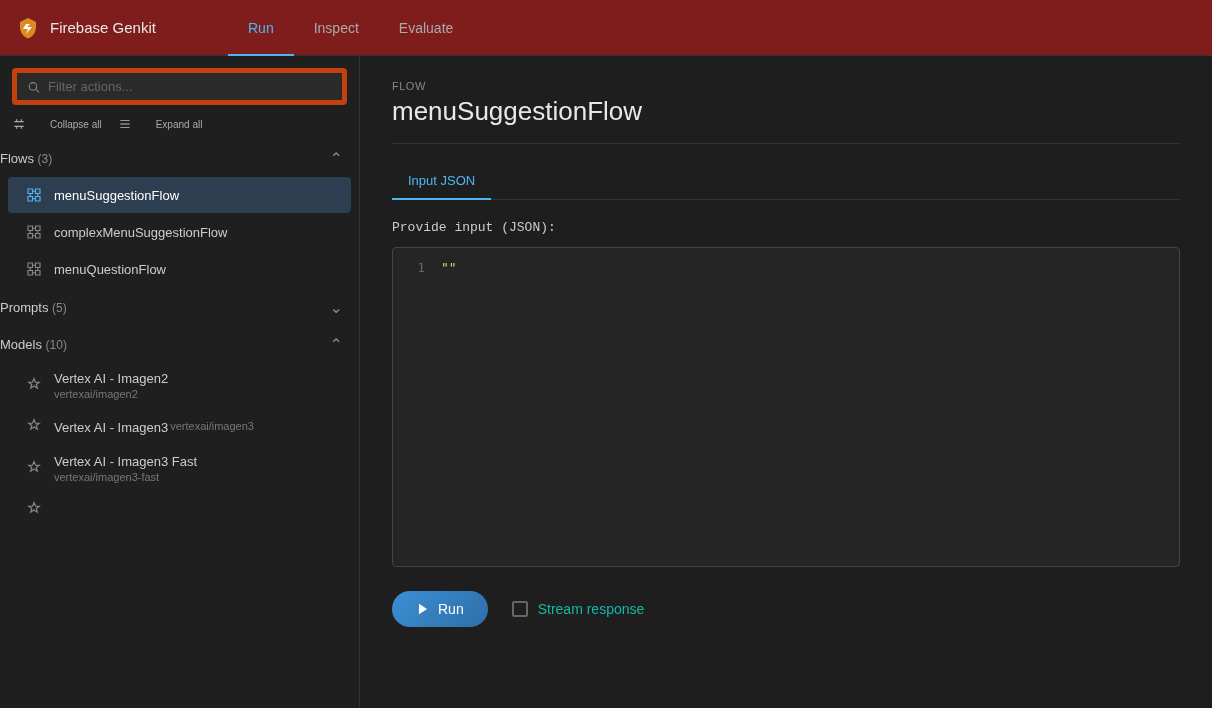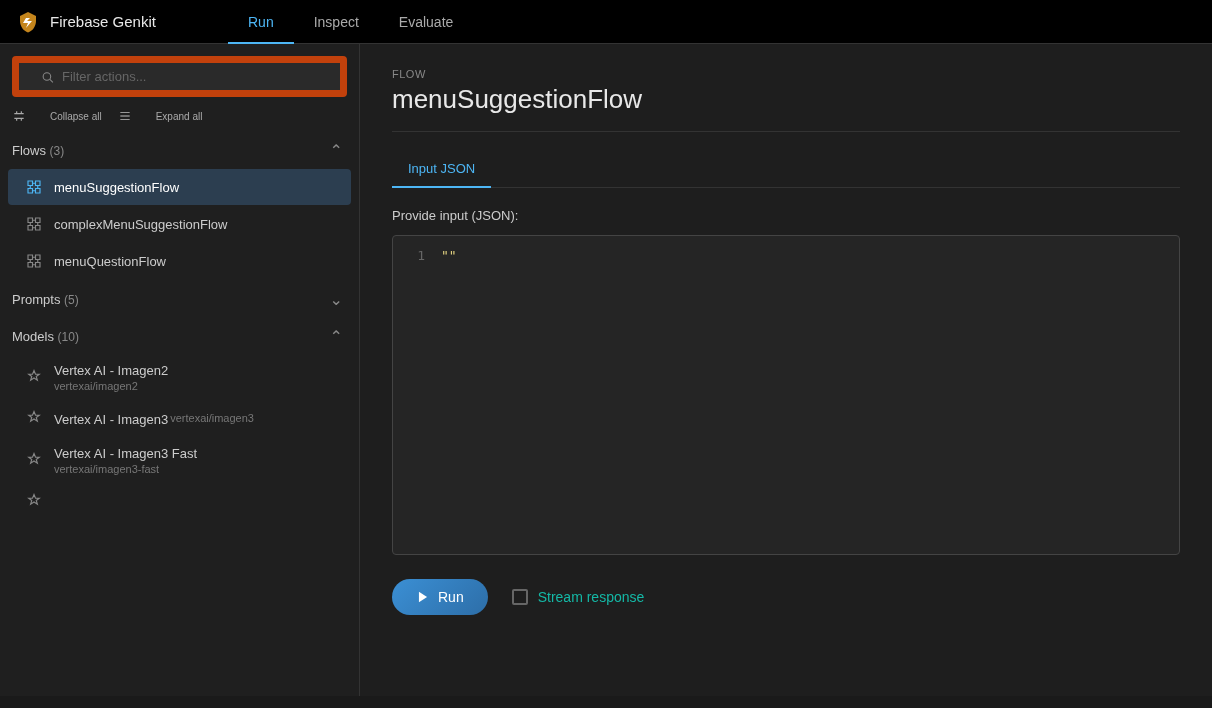--- a/index.html
+++ b/index.html
@@ -15,22 +15,22 @@
       color: #e0e0e0;
       font-family: 'Segoe UI', Arial, sans-serif;
       font-size: 14px;
       overflow: hidden;
     }
 
     
     .top-nav {
       display: flex;
       align-items: center;
-      height: 44px;
-      background-color: #000000;
+      height: 56px;
+      background-color: #7f1d1d;
       border-bottom: 1px solid #333;
       padding: 0 16px;
       gap: 32px;
     }
 
     .logo-area {
       display: flex;
       align-items: center;
       gap: 10px;
       min-width: 180px;
@@ -86,23 +86,23 @@
       display: flex;
       flex-direction: column;
       overflow: hidden;
     }
 
     .search-box {
       margin: 12px 12px 8px 12px;
       display: flex;
       align-items: center;
       background-color: #2a2a2a;
-      border: 7px solid #c2410c;
+      border: 5px solid #c2410c;
       border-radius: 4px;
-      padding: 6px 22px;
+      padding: 6px 10px;
       gap: 8px;
     }
 
     .search-input {
       background: transparent;
       border: none;
       outline: none;
       color: #aaa;
       font-size: 13px;
       width: 100%;
@@ -143,21 +143,21 @@
     }
     .sidebar-content::-webkit-scrollbar-thumb {
       background: #444;
       border-radius: 2px;
     }
 
     .section-header {
       display: flex;
       align-items: center;
       justify-content: space-between;
-      padding: 10px 16px 8px 12px;
+      padding: 10px 16px 8px 0;
       cursor: pointer;
     }
 
     .section-title {
       font-size: 13px;
       font-weight: 500;
       color: #ccc;
     }
 
     .section-count {
@@ -257,20 +257,21 @@
 
     .content-tab.active {
       color: #4db6f5;
       border-bottom: 2px solid #4db6f5;
     }
 
     .input-label {
       font-size: 13px;
       color: #ccc;
       margin-bottom: 12px;
+      font-family: Liberation Mono, monospace;
     }
 
     .json-editor {
       background-color: #252525;
       border: 1px solid #444;
       border-radius: 4px;
       padding: 12px;
       display: flex;
       gap: 16px;
       min-height: 280px;

